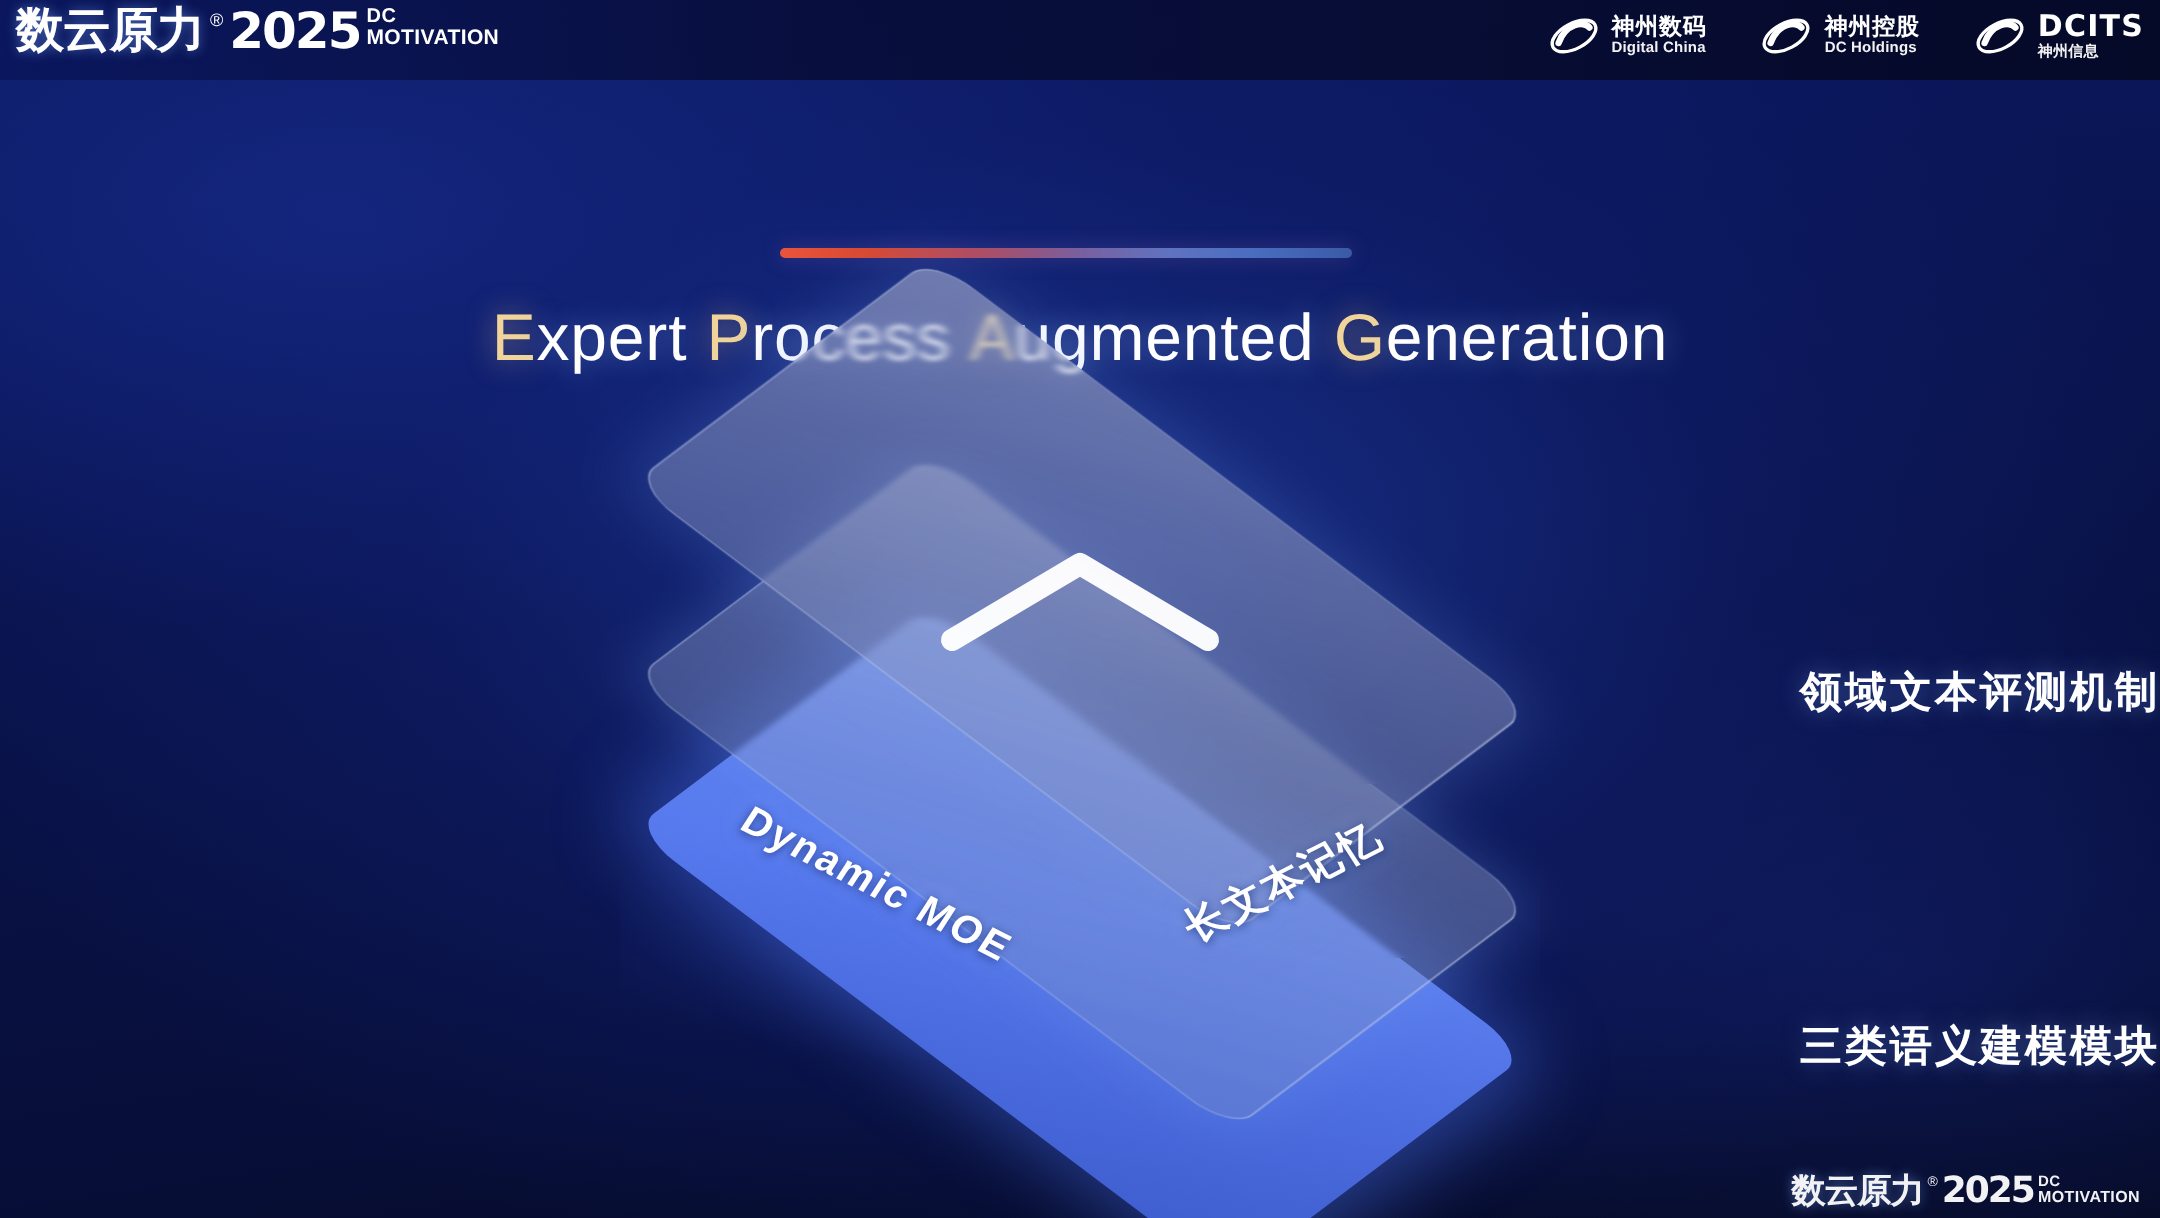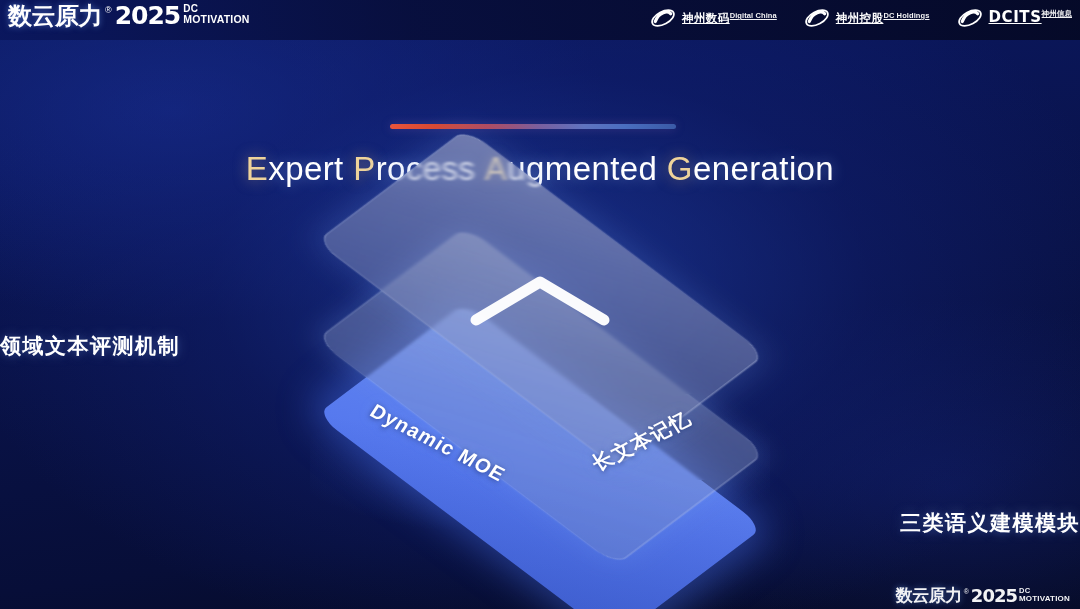--- a/index.html
+++ b/index.html
@@ -51,21 +51,21 @@
     text-shadow: 0 0 10px rgba(110,160,255,0.5);
   }
 
   
   .partners {
     position: absolute; right: 8px; top: 4px;
     display: flex; align-items: center; gap: 26px;
   }
   .partner { display: flex; align-items: center; gap: 5px; }
   .swirl { width: 28px; height: 28px; flex: 0 0 28px; }
-  .plabel { display: flex; color: #fff; line-height: 1.05; text-decoration: underline; }
+  .plabel { display: flex; flex-direction: column; color: #fff; line-height: 1.05; }
   .pcn { font-size: 11.5px; font-weight: 700; letter-spacing: 0.4px; }
   .pen { font-size: 7.5px; font-weight: 700; letter-spacing: 0.1px; opacity: 0.95; }
   .pcn-big { font-size: 15px; font-weight: 800; letter-spacing: 0.6px;
              font-family: "DejaVu Sans", sans-serif; }
 
   
   .epag-title {
     position: absolute; left: 336px; top: 54px;
     font-size: 29px; font-weight: 700; white-space: nowrap;
     letter-spacing: 0.5px;
@@ -157,21 +157,21 @@
   .chevron { position: absolute; left: 50%; margin-left: -74px; top: 272px; }
 
   
   .lbl {
     position: absolute;
     color: #ffffff; font-weight: 700;
     white-space: nowrap;
     text-shadow: 0 1px 5px rgba(20,40,110,0.75), 0 0 12px rgba(170,200,255,0.35);
   }
   .lbl-top {
-    left: 0; width: 1080px; top: 332px; text-align: left;
+    left: 0; width: 1080px; top: 332px; text-align: right;
     font-size: 21px; letter-spacing: 1.5px;
   }
   .lbl-dyn {
     left: 372px; top: 398px;
     font-size: 20px; letter-spacing: 1.2px; font-weight: 600;
     transform: rotate(27deg) skewX(-6deg);
     transform-origin: left center;
   }
   .lbl-long {
     left: 594px; top: 452px;

